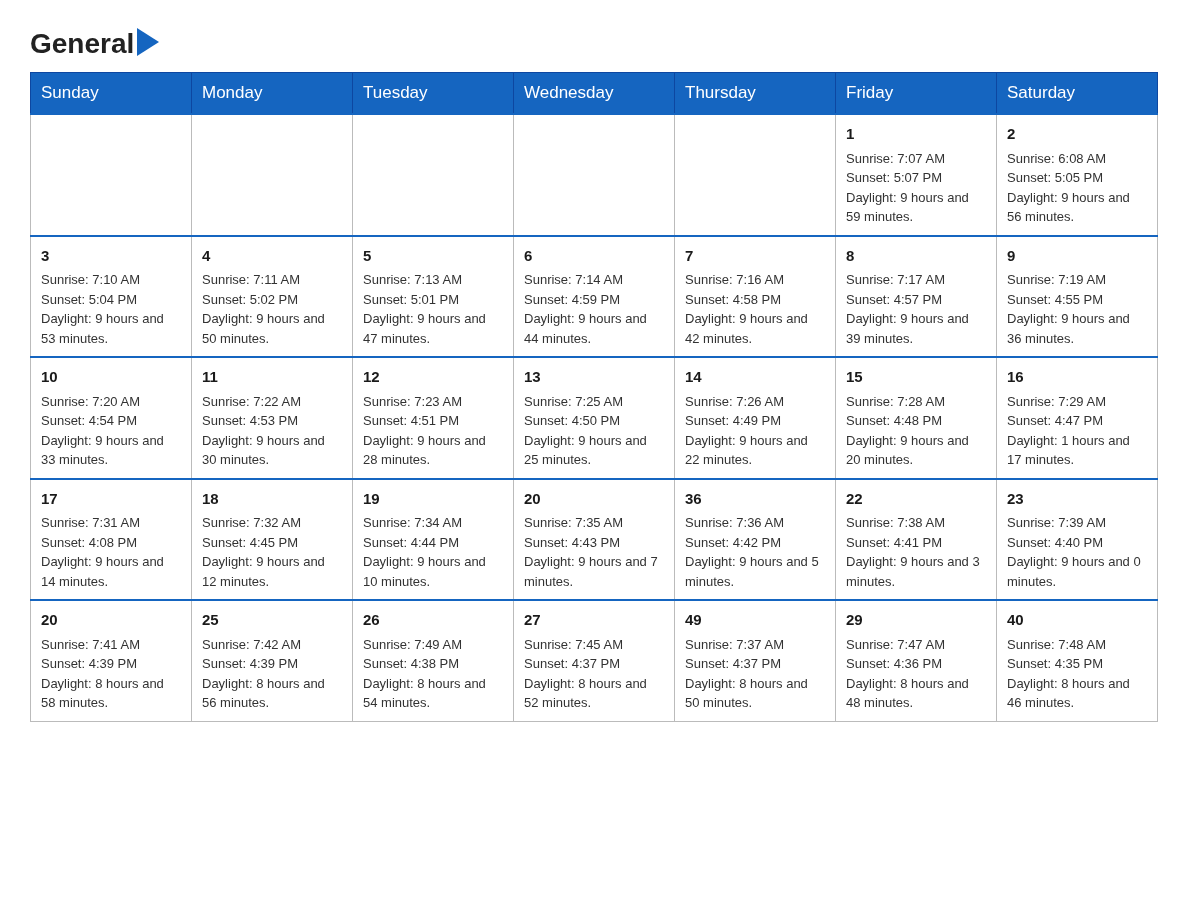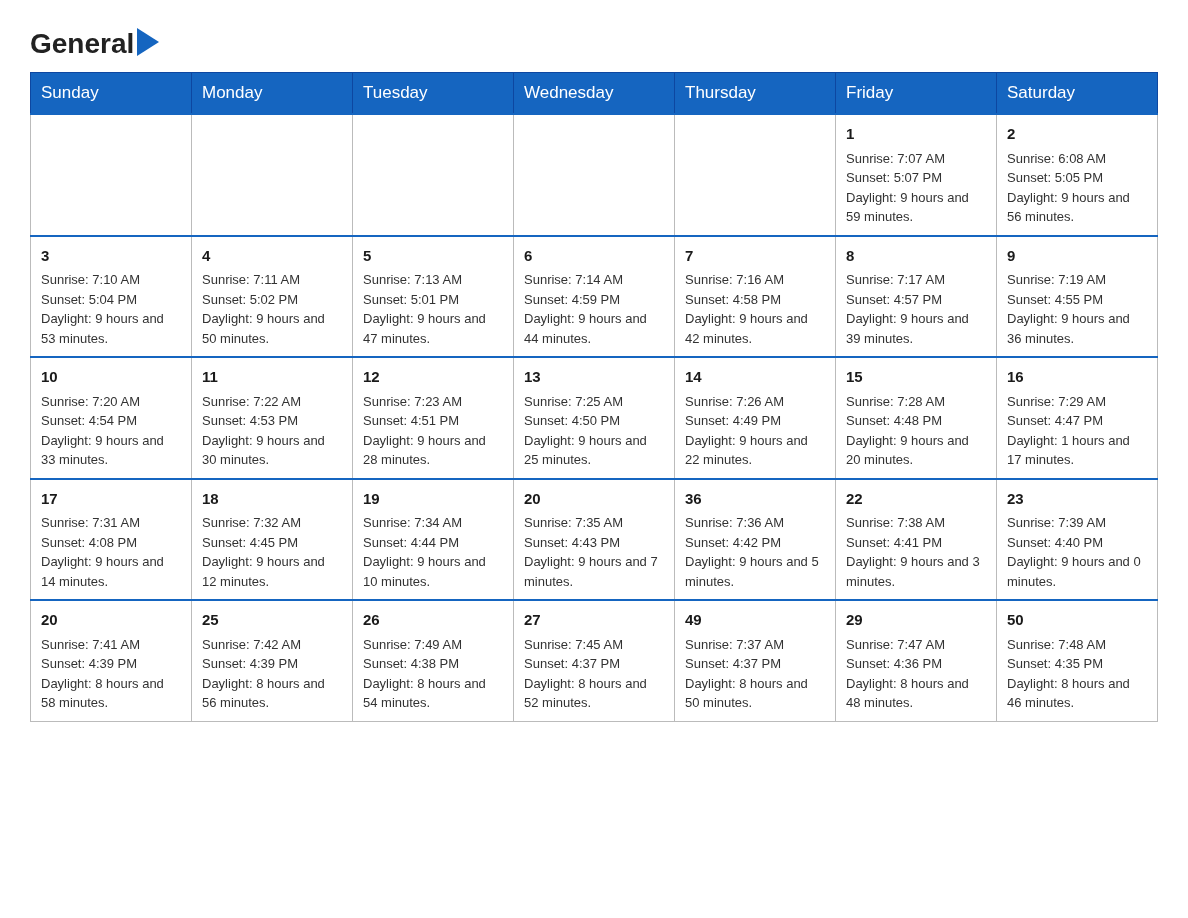--- a/index.html
+++ b/index.html
@@ -313,20 +313,20 @@
           <div class="day-info">Sunset: 4:37 PM</div>
           <div class="day-info">Daylight: 8 hours and 50 minutes.</div>
         </td>
         <td>
           <span class="day-number">29</span>
           <div class="day-info">Sunrise: 7:47 AM</div>
           <div class="day-info">Sunset: 4:36 PM</div>
           <div class="day-info">Daylight: 8 hours and 48 minutes.</div>
         </td>
         <td>
-          <span class="day-number">50</span>
+          <span class="day-number">40</span>
           <div class="day-info">Sunrise: 7:48 AM</div>
           <div class="day-info">Sunset: 4:35 PM</div>
           <div class="day-info">Daylight: 8 hours and 46 minutes.</div>
         </td>
       </tr>
     </tbody>
 </table>
 
 </body></html>

